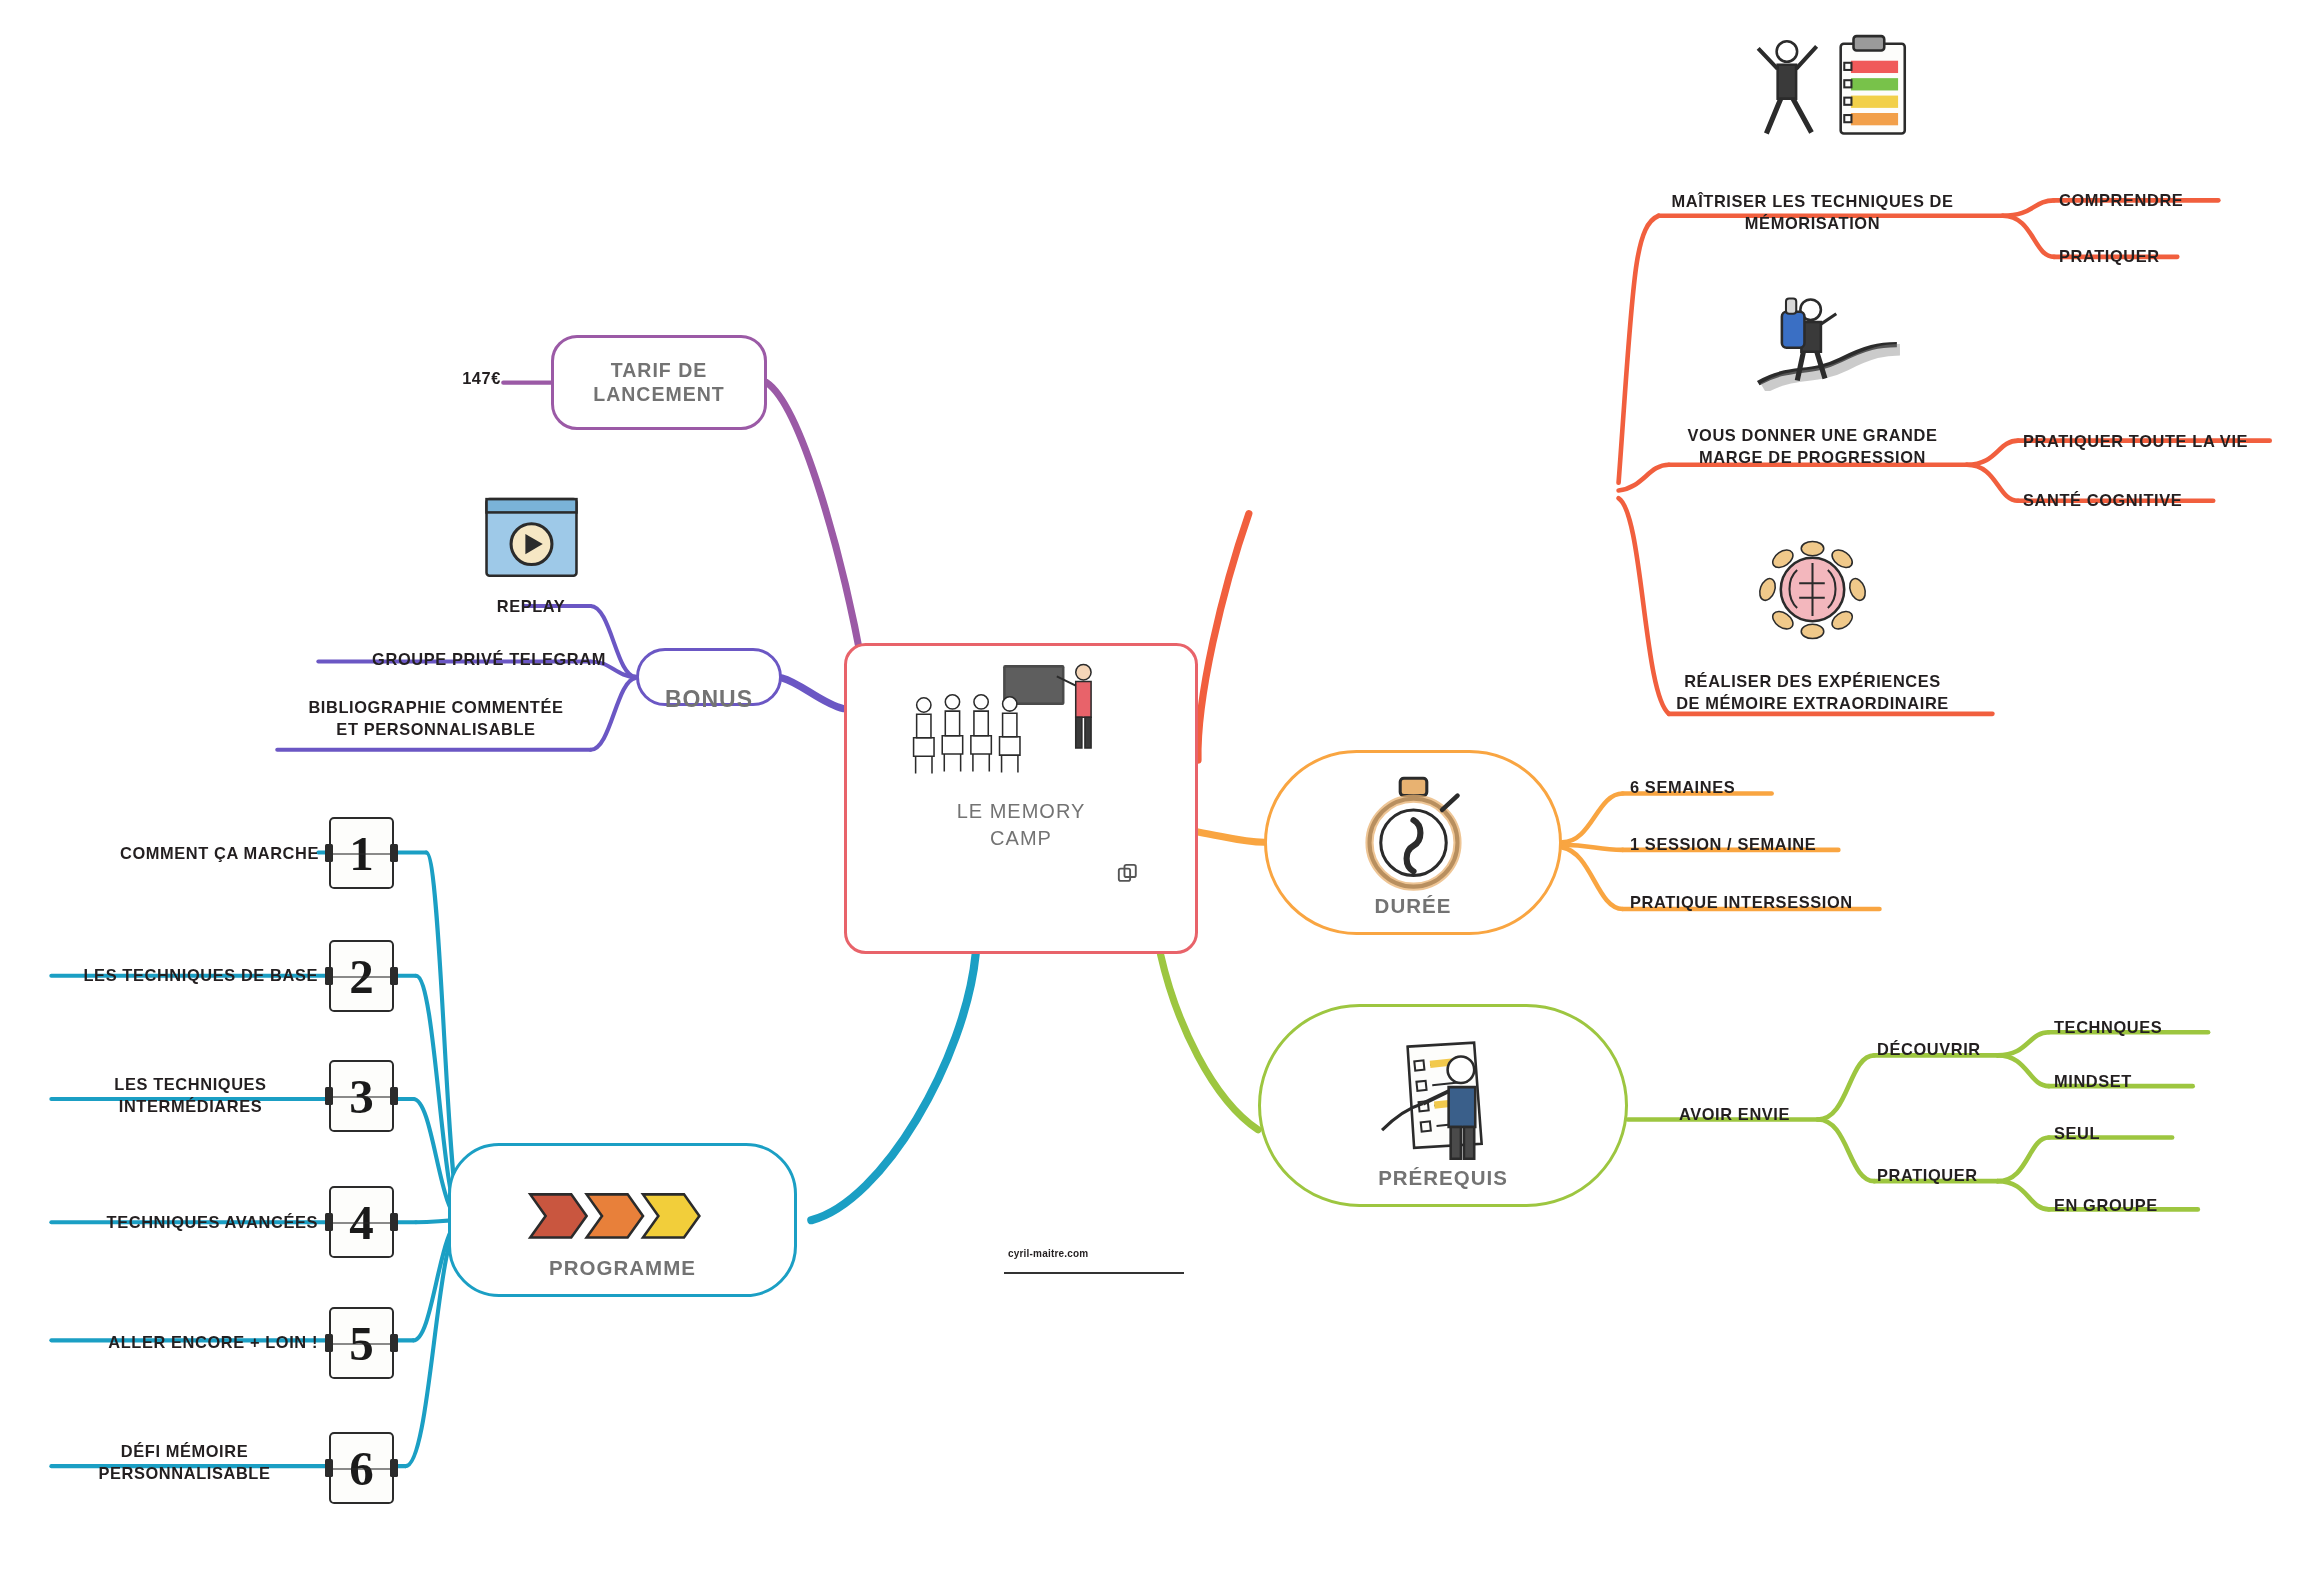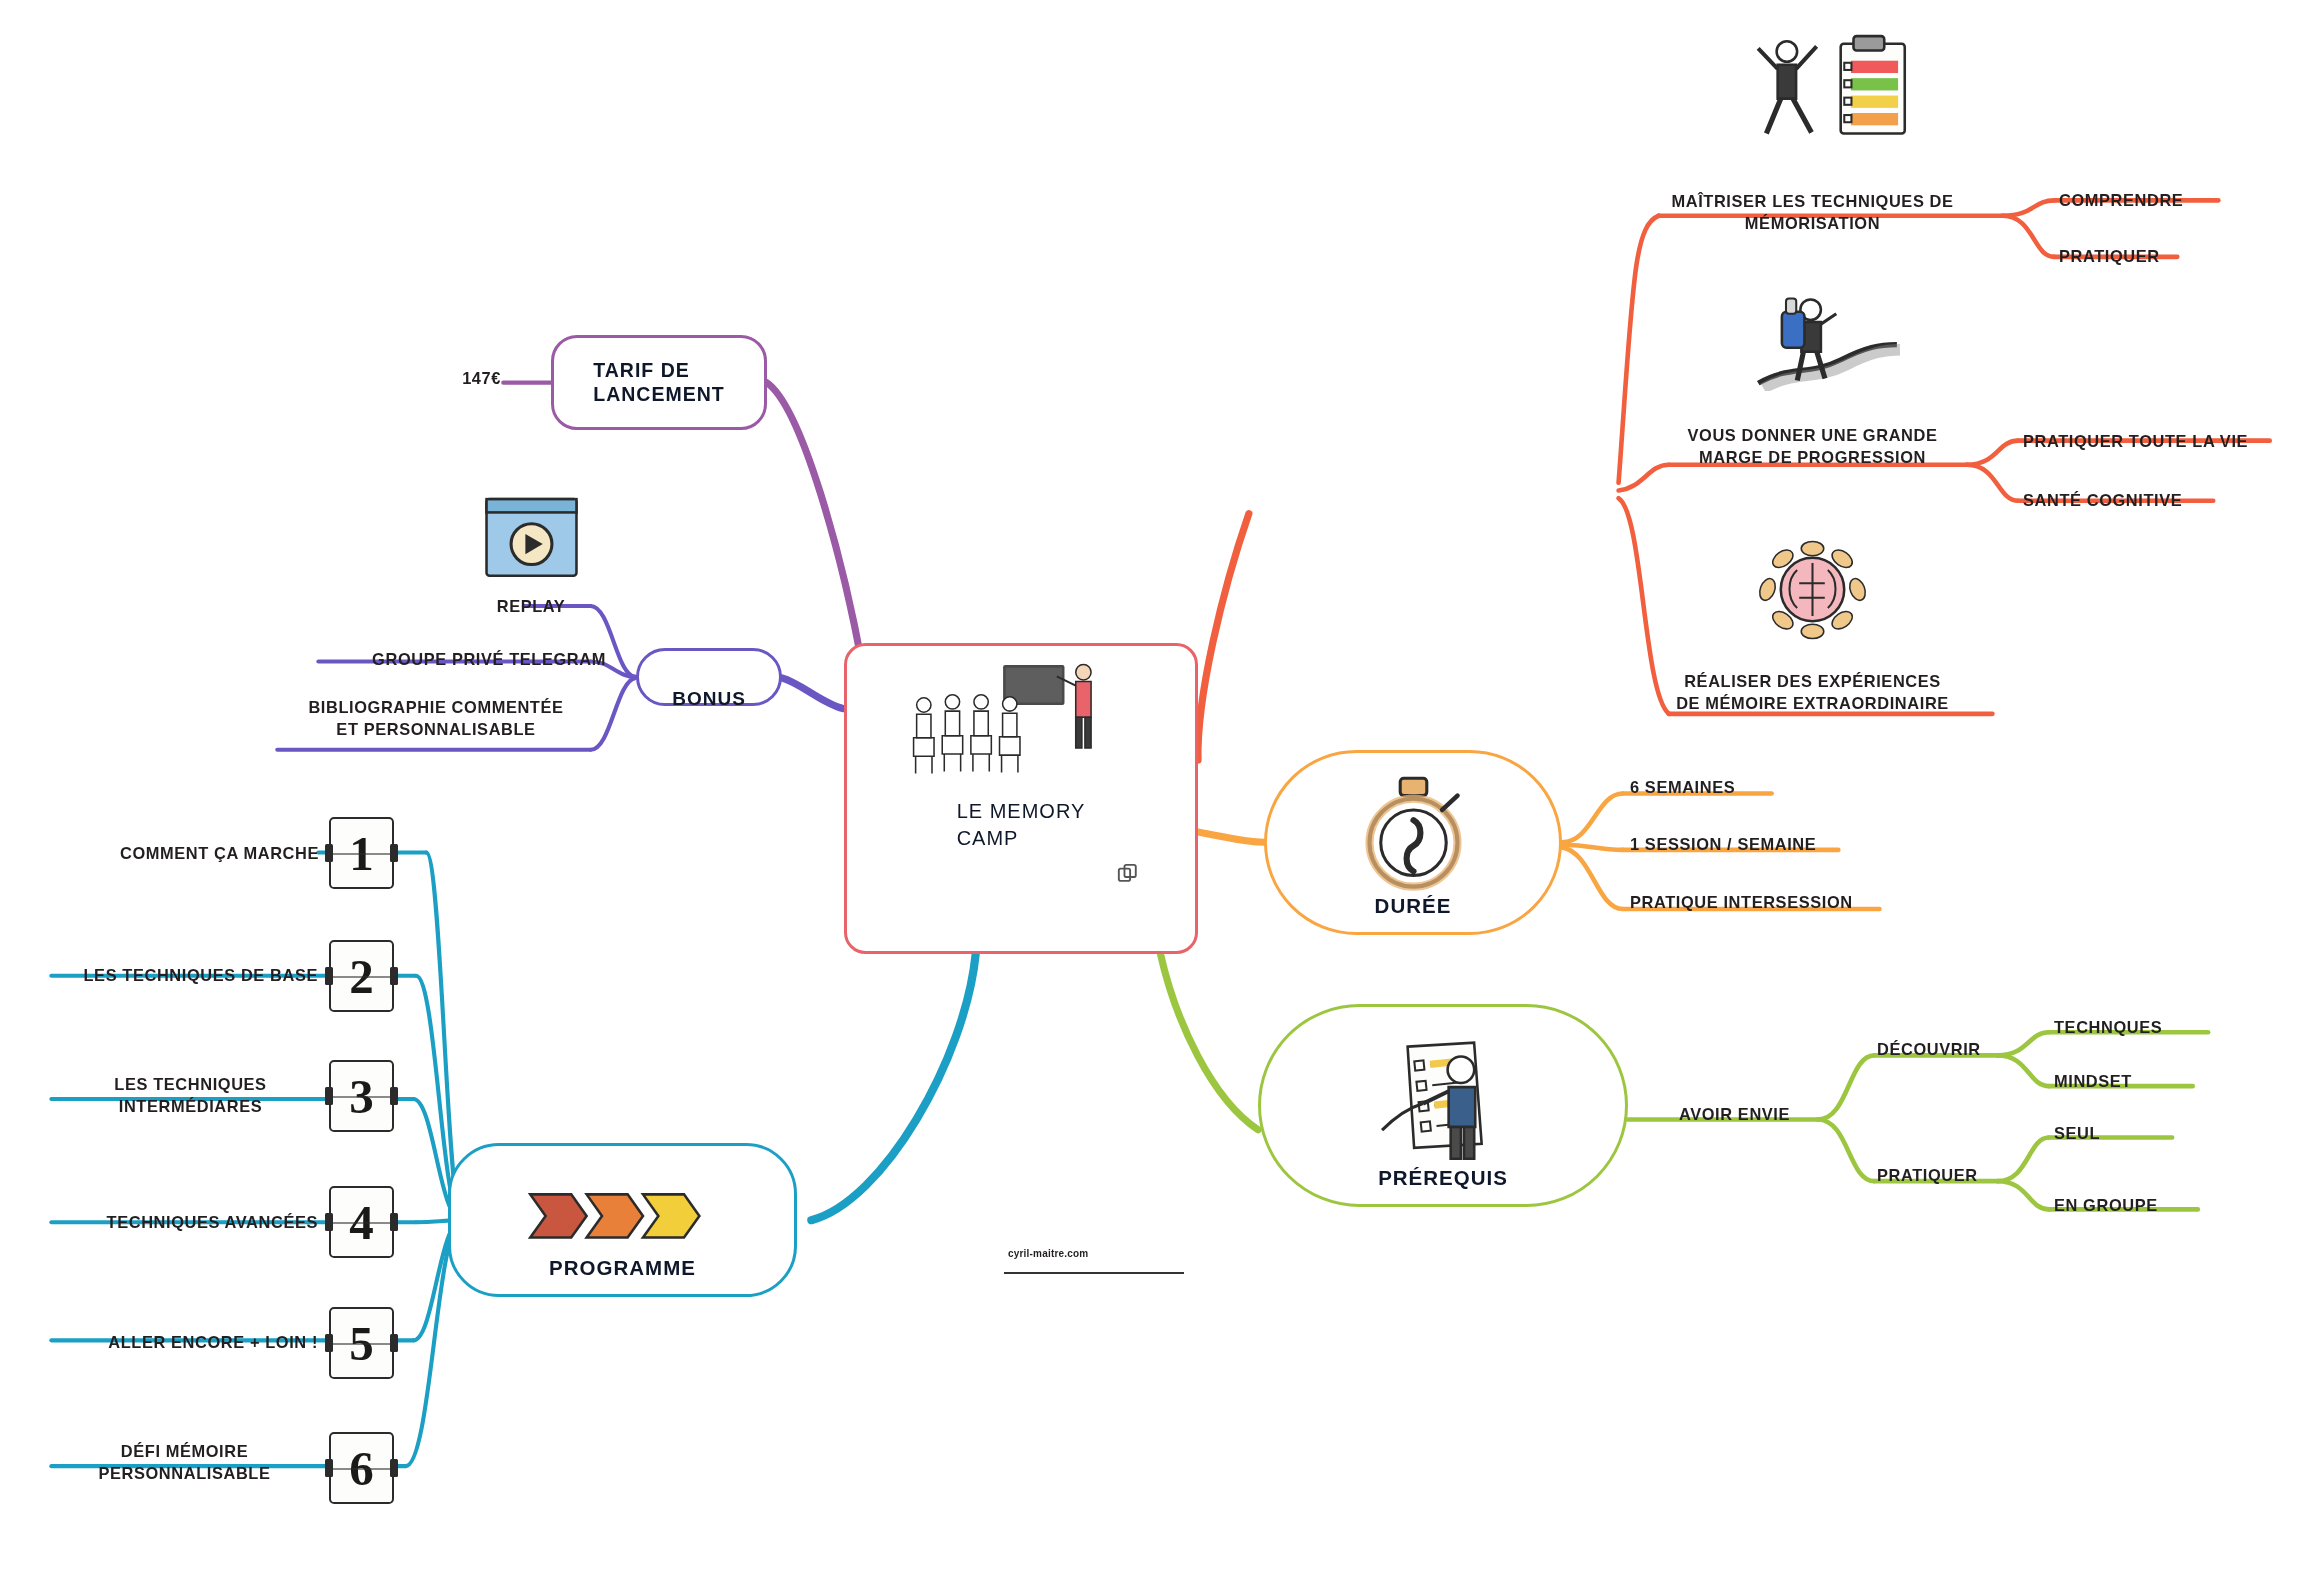--- a/index.html
+++ b/index.html
@@ -25,22 +25,22 @@
     height: 1591px;
     pointer-events: none;
   }
   .node {
     position: absolute;
     box-sizing: border-box;
   }
   .label {
     font-family: "Liberation Sans", sans-serif;
     letter-spacing: 0.3px;
-    color: #0f172a;
-    text-align: left;
+    color: #737373;
+    text-align: center;
     white-space: pre-line;
   }
 
   
   .central {
     left: 844px;
     top: 643px;
     width: 354px;
     height: 311px;
     border: 3.6px solid #e8636a;
@@ -106,21 +106,21 @@
     border-radius: 26px;
     justify-content: center;
   }
   .n-tarif .cap-label { padding-bottom: 0; font-size: 19.5px; }
   .n-bonus {
     left: 636px; top: 648px; width: 146px; height: 58px;
     border: 3.1px solid #6b57c4;
     border-radius: 29px;
     justify-content: center;
   }
-  .n-bonus .cap-label { padding-bottom: 0; font-size: 19px; margin-top: 45px; }
+  .n-bonus .cap-label { padding-bottom: 0; font-size: 23px; margin-top: 45px; }
   .n-programme {
     left: 448px; top: 1143px; width: 349px; height: 154px;
     border: 3.6px solid #1b9fc4;
     border-radius: 51px;
   }
 
   
   .leaf {
     position: absolute;
     font-size: 16.4px;

